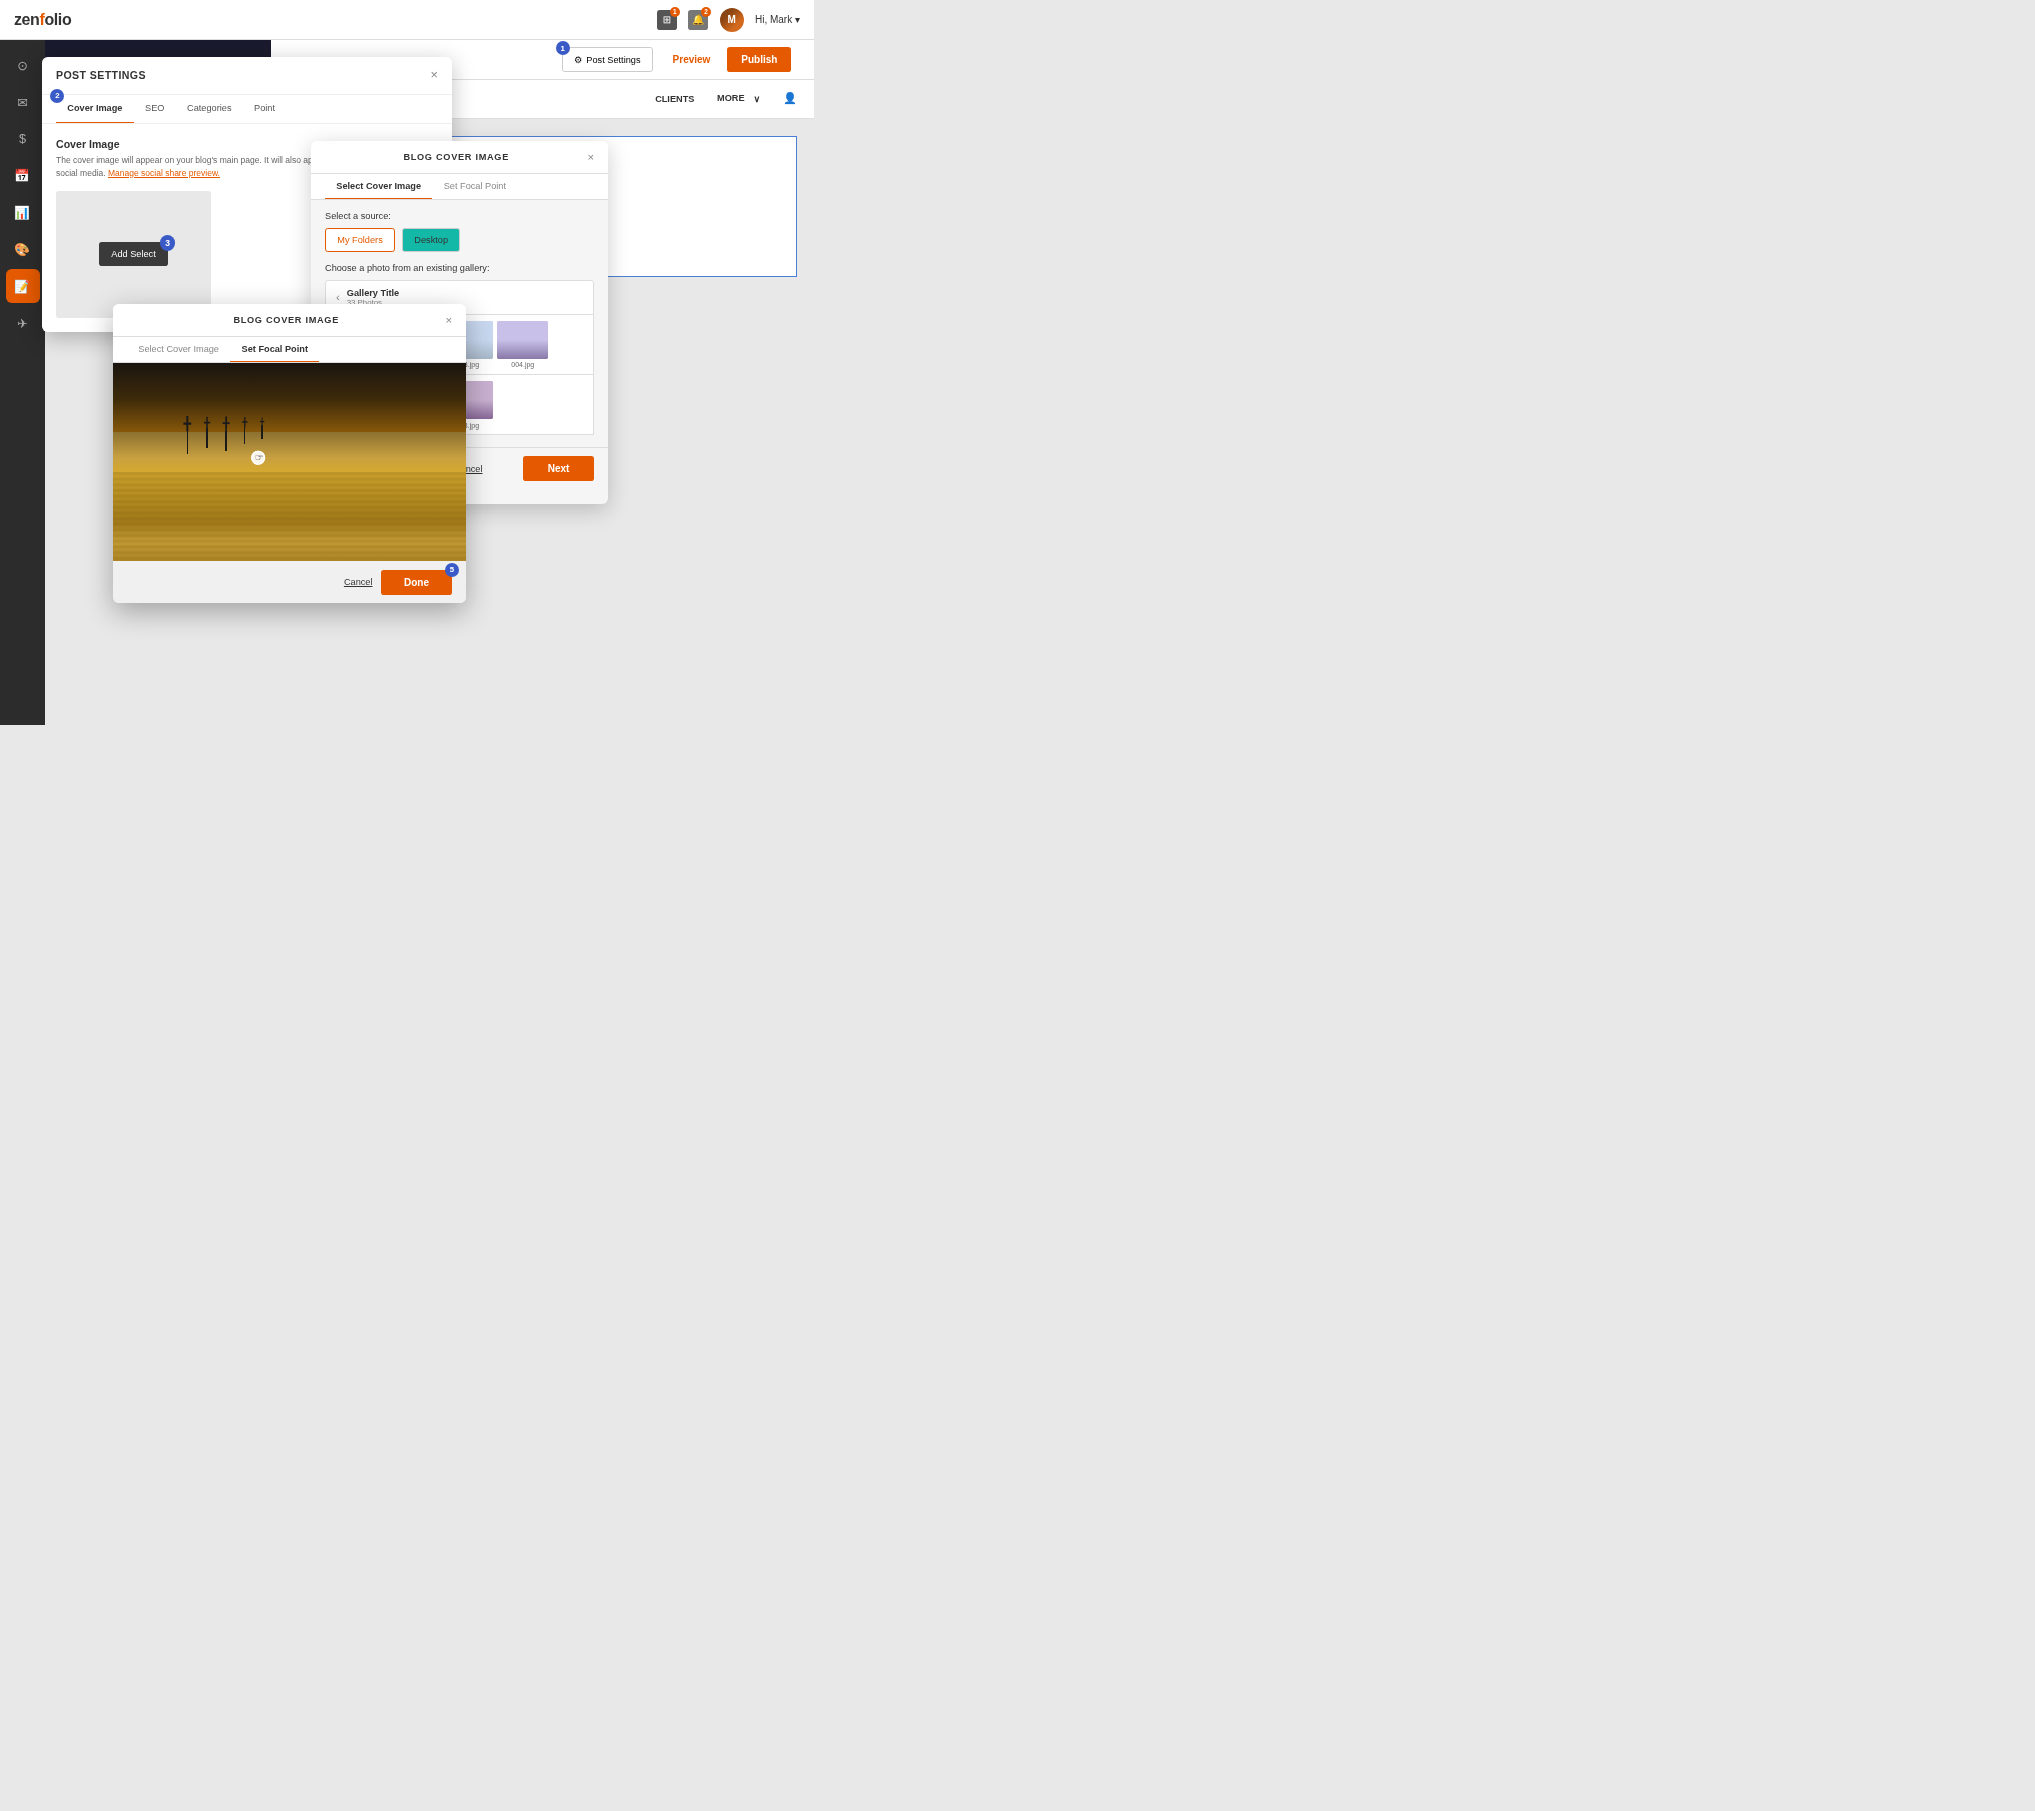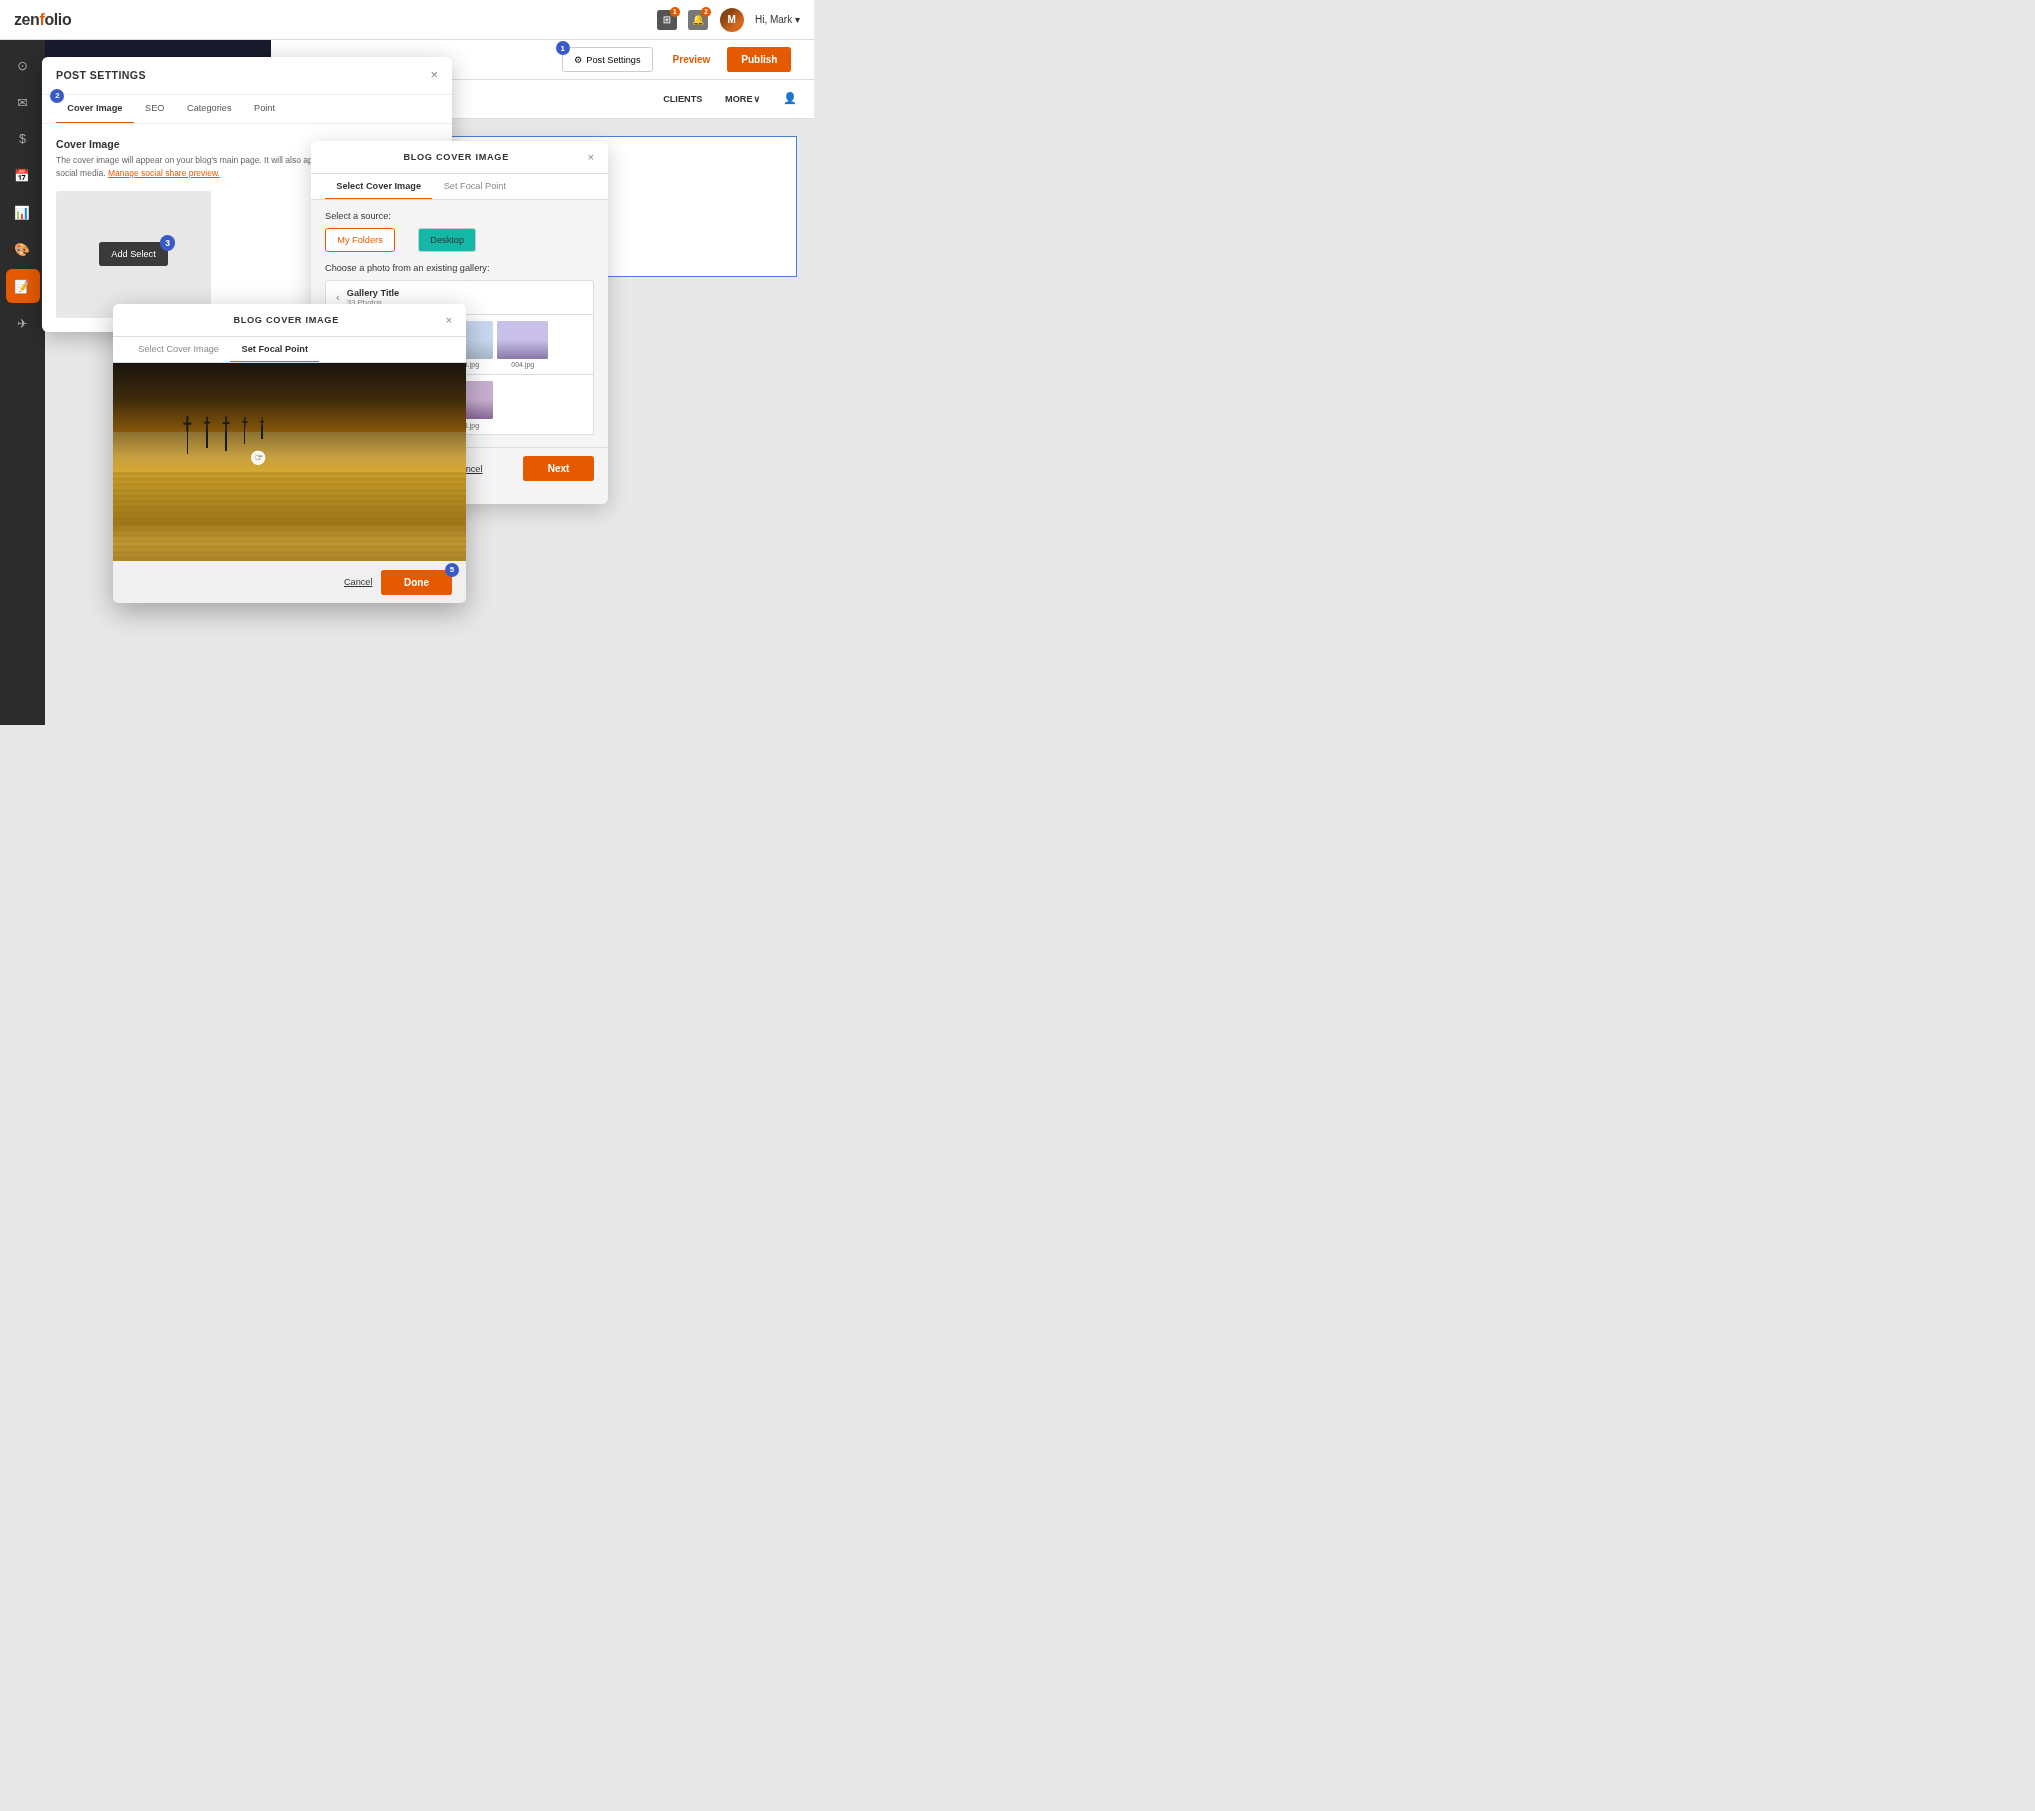--- a/index.html
+++ b/index.html
@@ -152,21 +152,21 @@
       right: 0; height: 40px;
       background: white;
       display: flex; align-items: center;
       padding: 0 17px;
       border-bottom: 0.7px solid #ddd;
       z-index: 3;
     }
     .site-nav-title { font-size: 10.6px; font-weight: 700; color: #333; }
     .site-nav-links { margin-left: auto; display: flex; align-items: center; gap: 22.6px; }
     .site-nav-link { font-size: 9.2px; color: #333; font-weight: 600; cursor: pointer; }
-    .site-nav-more { display: flex; align-items: center; gap: 1px; }
+    .site-nav-more { display: flex; gap: 9px; }
     .site-nav-icon { font-size: 11.3px; color: #555; cursor: pointer; }
 
     
     .blog-area {
       position: absolute;
       top: 119px; left: 45px;
       right: 0; bottom: 0;
       background: #e8e8e8;
       padding: 17px;
       z-index: 2;
@@ -308,21 +308,21 @@
     .bci-tab {
       padding: 7px 11.3px;
       font-size: 9.2px; color: #888;
       cursor: pointer;
       border-bottom: 1.4px solid transparent;
     }
     .bci-tab.active { color: #333; font-weight: 600; border-bottom: 1.4px solid #e55a00; }
 
     .bci-body { padding: 11.3px 14px; }
     .source-label { font-size: 9.2px; color: #333; margin-bottom: 7px; font-weight: 500; }
-    .source-buttons { display: flex; gap: 23px; margin-bottom: 11.3px; }
+    .source-buttons { display: flex; gap: 7px; margin-bottom: 11.3px; }
     .source-btn {
       padding: 5.7px 11.3px; border-radius: 2.8px;
       font-size: 9.2px; cursor: pointer; font-weight: 500;
     }
     .source-btn.active { border: 1.4px solid #e55a00; background: white; color: #e55a00; }
     .source-btn.inactive { border: 0.7px solid #ccc; background: #14b8a6; color: #333; }
     .gallery-label { font-size: 9.2px; color: #333; margin-bottom: 7px; }
     .gallery-header {
       background: white;
       border: 0.7px solid #ddd;

